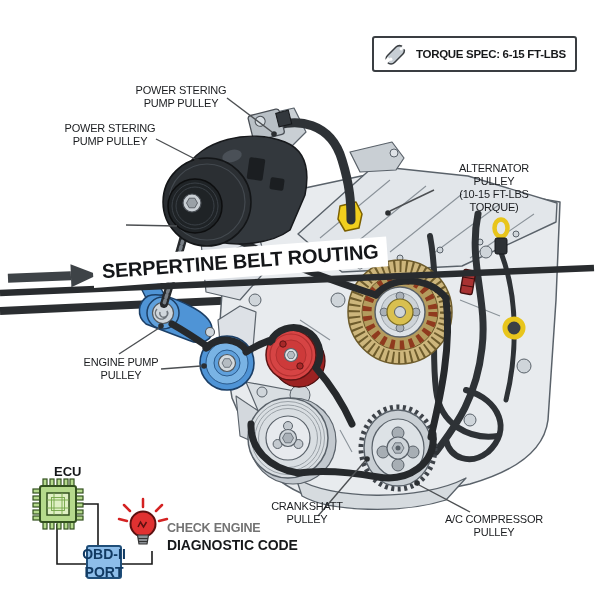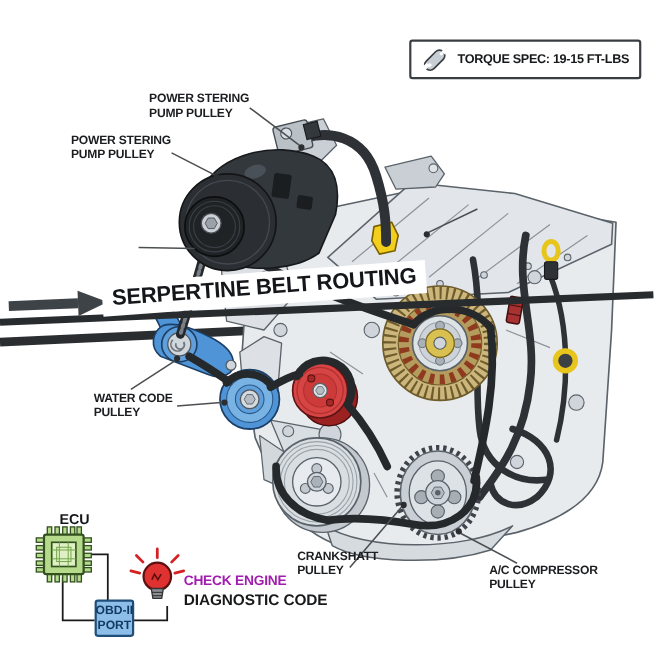--- a/index.html
+++ b/index.html
@@ -1,31 +1,31 @@
 <!DOCTYPE html>
 <html><head>
 <meta charset="utf-8">
 <style>
   html,body{margin:0;padding:0;}
   body{width:600px;height:600px;background:#ffffff;font-family:"Liberation Sans",sans-serif;}
   .stage{position:relative;width:600px;height:600px;overflow:hidden;background:#fff;}
   svg.art{position:absolute;left:0;top:0;}
-  .lbl{position:absolute;font-weight:700;font-size:11px;line-height:1.18;color:#1b1d20;
-       text-align:left;white-space:pre-line;letter-spacing:-0.2px;transform:translateX(-50%);}
+  .lbl{position:absolute;font-weight:400;font-size:11px;line-height:1.18;color:#1b1d20;
+       text-align:center;white-space:pre-line;letter-spacing:-0.2px;transform:translateX(-50%);}
   .title-band{position:absolute;left:93px;top:258px;background:#fff;padding:3px 9px 4px 9px;
        font-weight:700;font-size:20px;letter-spacing:-0.2px;color:#141619;
        transform:rotate(-4.2deg);transform-origin:left center;white-space:nowrap;}
   .torque{position:absolute;left:372px;top:36px;display:flex;align-items:center;gap:7px;
        background:#fff;border:2.5px solid #3a3e42;border-radius:3px;padding:3px 9px;}
   .torque .txt{font-weight:700;font-size:11.5px;line-height:1.22;color:#17191b;text-align:center;
        white-space:nowrap;letter-spacing:-0.3px;}
   .ecu-label{position:absolute;left:44px;top:464px;font-weight:700;font-size:13px;color:#141619;margin-left:10px;}
   .obd-label{position:absolute;left:104px;top:563px;transform:translate(-50%,-50%);
-       font-weight:700;font-size:11px;line-height:1.25;color:#113a63;text-align:center;white-space:pre-line;}
-  .ce1{position:absolute;left:167px;top:521px;font-weight:700;font-size:12.5px;color:#a21caf;letter-spacing:-0.2px;}
+       font-weight:700;font-size:14px;line-height:1.25;color:#113a63;text-align:center;white-space:pre-line;}
+  .ce1{position:absolute;left:167px;top:521px;font-weight:700;font-size:12.5px;color:#737373;letter-spacing:-0.2px;}
   .ce2{position:absolute;left:167px;top:537px;font-weight:700;font-size:14px;color:#17191b;letter-spacing:-0.1px;}
 </style>
 </head>
 <body>
 
 <div class="stage">
 
 <svg class="art" width="600" height="600" viewBox="0 0 600 600">
 
   <g>
@@ -285,37 +285,39 @@
     </g>
   </g>
 </svg>
 
 <div class="title-band">SERPERTINE BELT ROUTING</div>
 
 <div class="lbl" style="left:181px;top:84px;">POWER STERING
 PUMP PULLEY</div>
 <div class="lbl" style="left:110px;top:122px;">POWER STERING
 PUMP PULLEY</div>
-<div class="lbl" style="left:121px;top:356px;">WATER CODE
+<div class="lbl" style="left:494px;top:162px;">ALTERNATOR PULLEY
+(10-15 FT-LBS TORQUE)</div>
+<div class="lbl" style="left:121px;top:356px;">ENGINE PUMP
 PULLEY</div>
 <div class="lbl" style="left:307px;top:500px;">CRANKSHATT
 PULLEY</div>
 <div class="lbl" style="left:494px;top:513px;">A/C COMPRESSOR
 PULLEY</div>
 
 <div class="torque">
   <svg width="26" height="26" viewBox="0 0 24 24">
     <path d="M4.2,13.4 a4.4,4.4 0 1 0 6.4,6.4 l7.8,-7.8 a4.4,4.4 0 1 0 -6.4,-6.4 z" fill="#c7ced4" stroke="#3a3e42" stroke-width="1.4" stroke-linejoin="round"></path>
     <rect x="1.2" y="16.2" width="5.4" height="3.6" fill="#ffffff" transform="rotate(-45 3.9 18)"></rect>
     <rect x="17.4" y="3.0" width="5.4" height="3.6" fill="#ffffff" transform="rotate(-45 20.1 4.8)"></rect>
     <circle cx="7.2" cy="16.8" r="1.5" fill="#ffffff"></circle>
     <circle cx="16.8" cy="7.2" r="1.5" fill="#ffffff"></circle>
   </svg>
   <div class="txt">
-    <div>TORQUE SPEC: 19-15 FT-LBS</div>
+    <div>TORQUE SPEC: 6-15 FT-LBS</div>
   </div>
 </div>
 
 <div class="ecu-label">ECU</div>
 <div class="obd-label">OBD-II
 PORT</div>
 <div class="ce1">CHECK ENGINE</div>
 <div class="ce2">DIAGNOSTIC CODE</div>
 
 </div>

